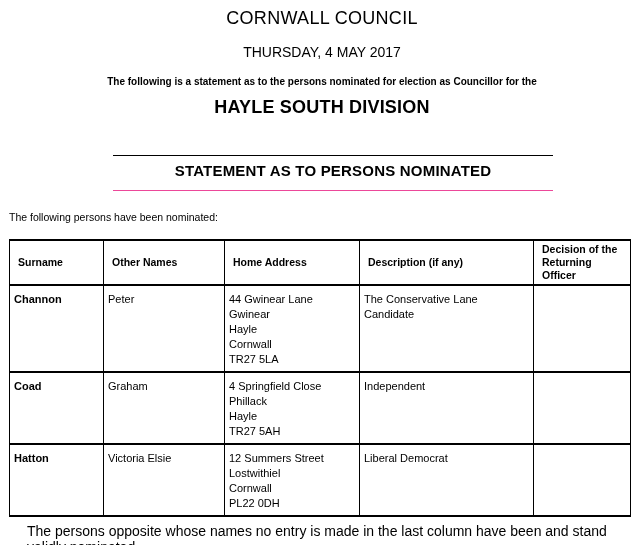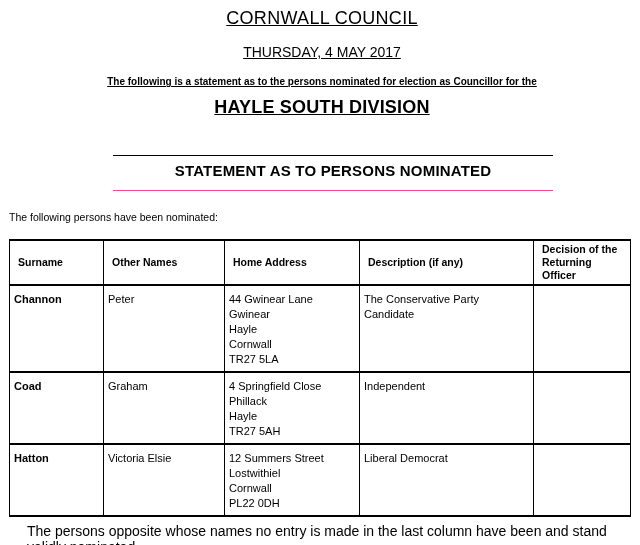--- a/index.html
+++ b/index.html
@@ -15,21 +15,20 @@
     background: #ffffff;
     overflow: hidden;
   }
   
   .centered {
     position: absolute;
     left: 4px;
     right: 0;
     text-align: center;
     white-space: nowrap;
-    text-decoration: underline;
   }
   .doc-title     { top: 8px;  font-size: 18px; font-weight: 400; letter-spacing: .3px; }
   .doc-date      { top: 44px; font-size: 14px; font-weight: 400; }
   .doc-statement { top: 76px; font-size: 10px; font-weight: 700; }
   .doc-division  { top: 97px; font-size: 18px; font-weight: 700; letter-spacing: .2px; }
 
   .section-rule-block {
     position: absolute;
     top: 155px;
     left: 113px;
@@ -134,21 +133,21 @@
     </thead>
     <tbody>
       <tr class="row-1">
         <td class="surname-cell">Channon</td>
         <td>Peter</td>
         <td>44 Gwinear Lane
 Gwinear
 Hayle
 Cornwall
 TR27 5LA</td>
-        <td>The Conservative Party
+        <td>The Conservative Lane
 Candidate</td>
         <td></td>
       </tr>
       <tr class="row-2">
         <td class="surname-cell">Coad</td>
         <td>Graham</td>
         <td>4 Springfield Close
 Phillack
 Hayle
 TR27 5AH</td>

